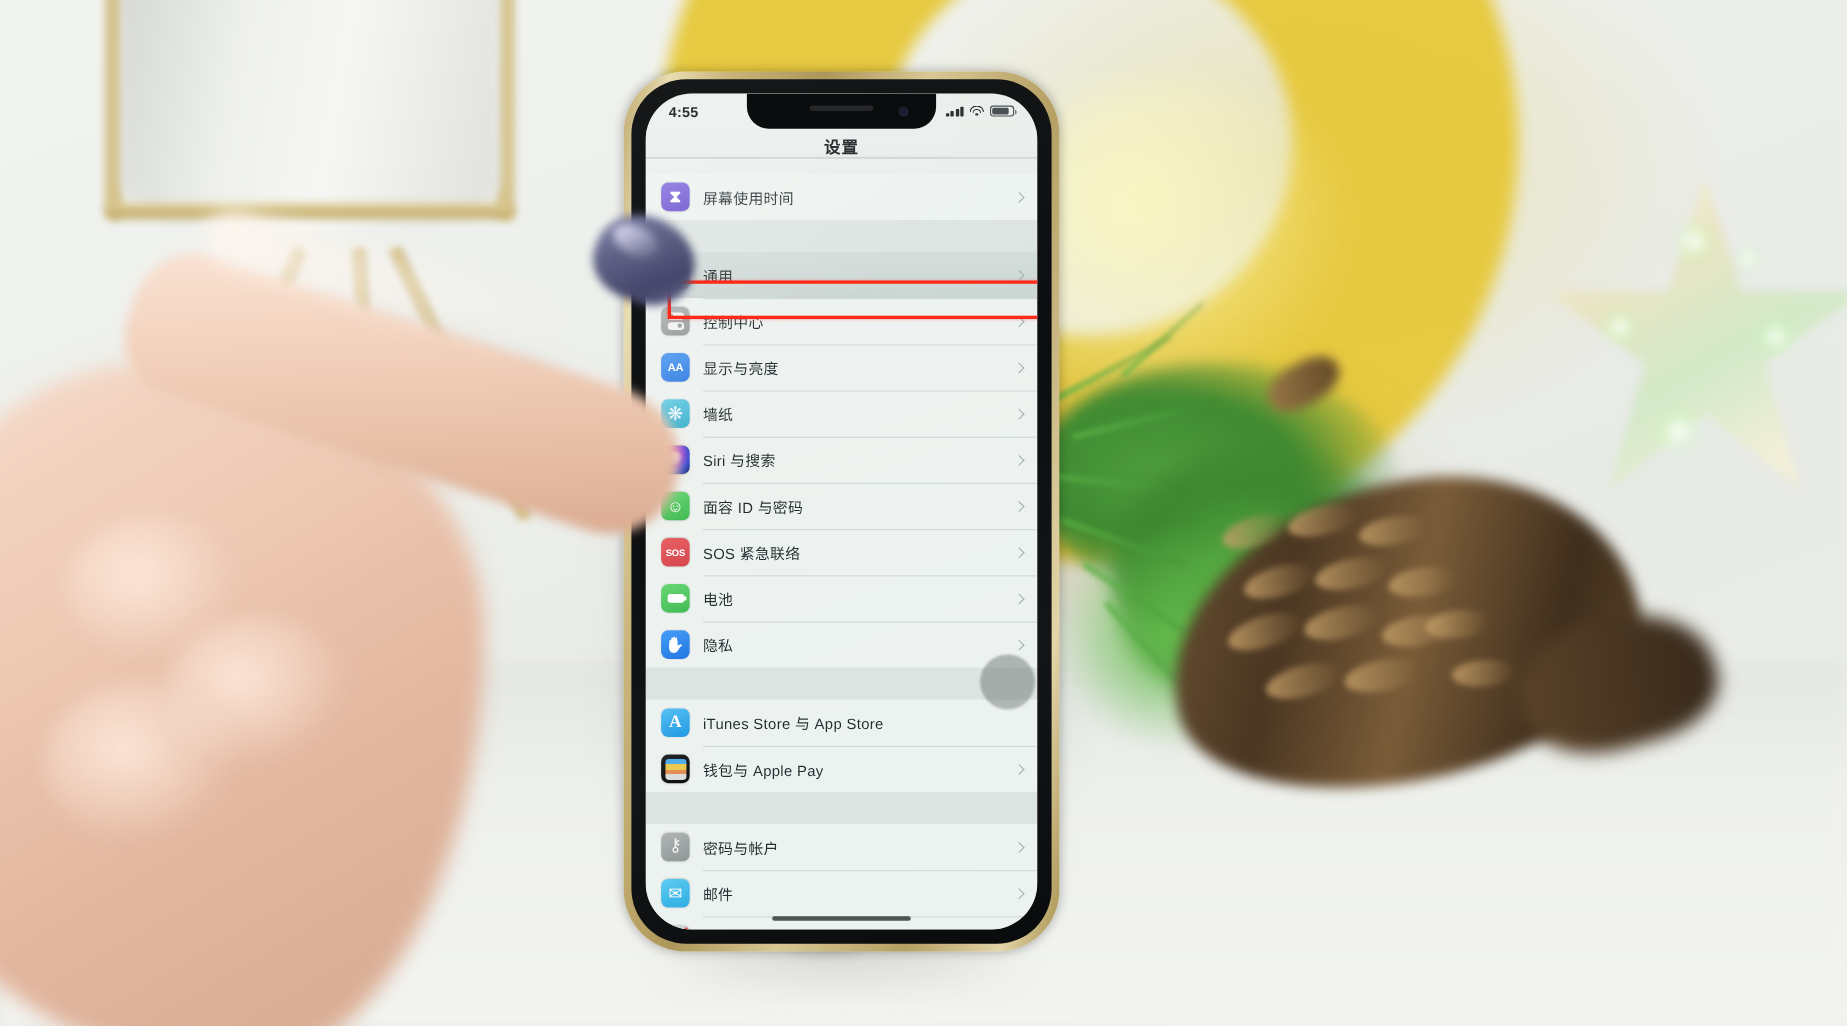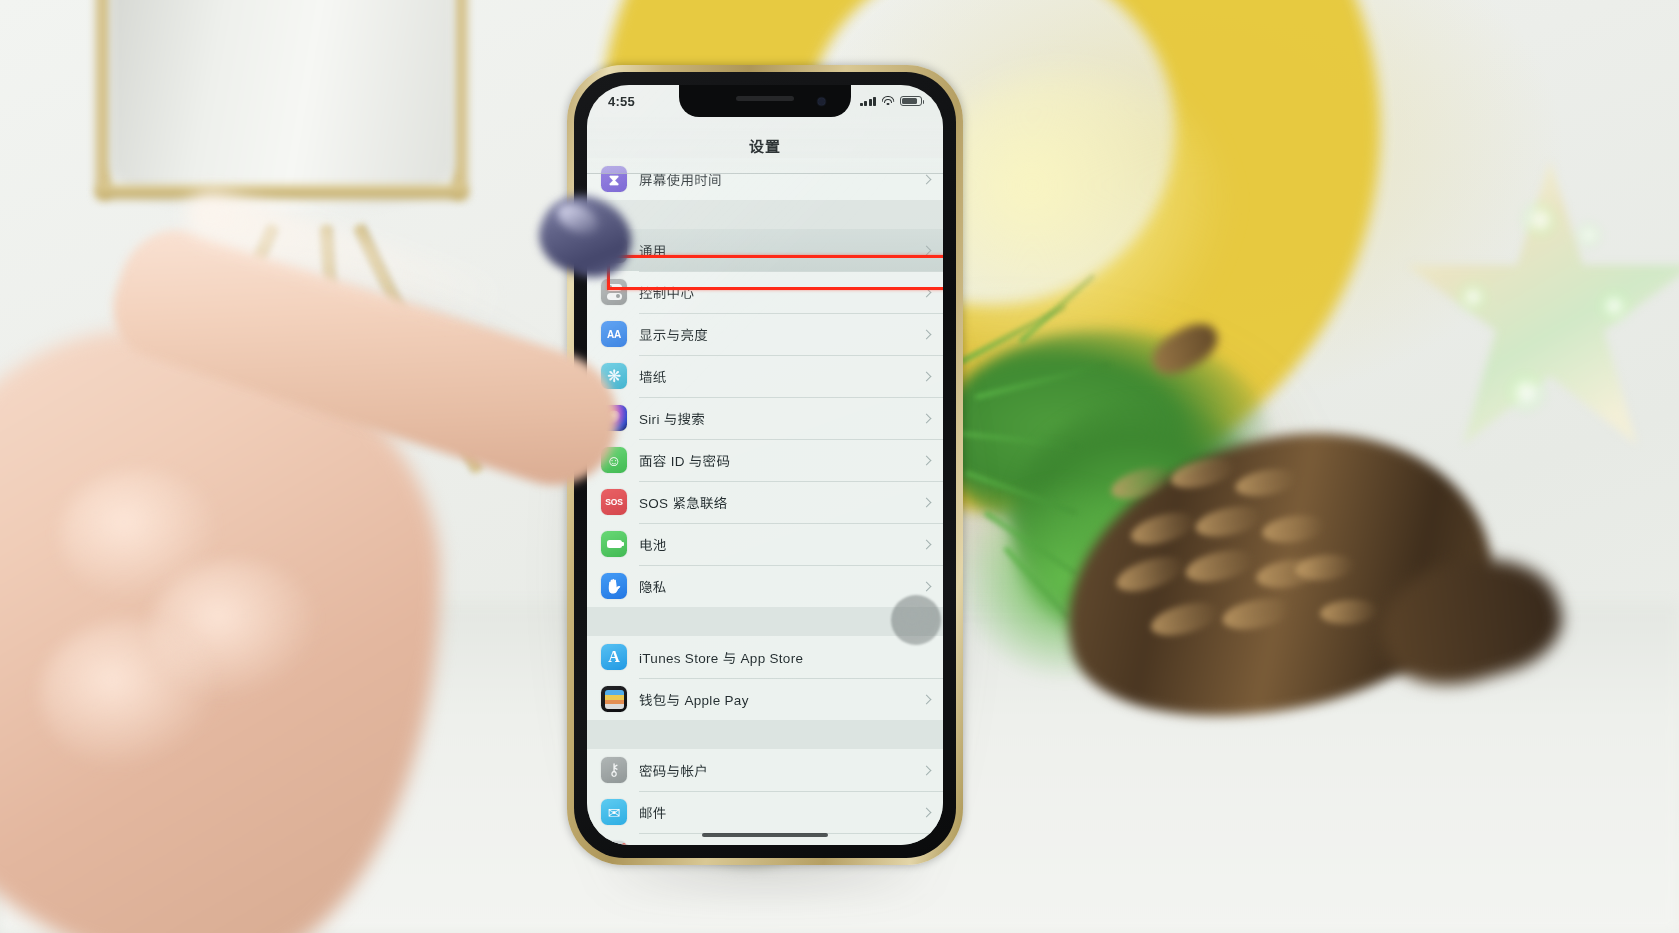--- a/index.html
+++ b/index.html
@@ -168,22 +168,22 @@
   .wifi span:nth-child(1){ top:0; width:13px; height:6.5px; }
   .wifi span:nth-child(2){ top:3.6px; width:8px; height:4.2px; }
   .wifi span:nth-child(3){ top:7.4px; width:3px; height:2.4px; background:#2b3132; border:none; border-radius:50%; }
   .batt { width:22px; height:10.5px; border:1.4px solid #4a5152; border-radius:3px; position:relative; }
   .batt::after { content:""; position:absolute; right:-3.4px; top:3px; width:1.8px; height:4px;
     background:#4a5152; border-radius:0 1px 1px 0; }
   .batt i { position:absolute; left:1.3px; top:1.3px; bottom:1.3px; width:72%;
     background:#4a5152; border-radius:1.5px; display:block; }
 
   
-  .navbar { position:absolute; top:32px; left:0; width:100%; height:57px;
-    display:flex; align-items:center; justify-content:center;
+  .navbar { position:absolute; top:32px; left:0; width:100%; height:27px;
+    display:flex; align-items:flex-end; justify-content:center;
     border-bottom:1px solid rgba(150,165,162,.45); z-index:4;
     background:linear-gradient(180deg, rgba(236,240,238,.55), rgba(231,236,233,.35)); }
   .navtitle { font-size:15px; font-weight:700; color:#2e3436; letter-spacing:1px; }
 
   
   .list { position:absolute; top:73px; left:0; width:100%; bottom:0; overflow:hidden; }
   .group { background:rgba(238,243,240,.62); }
   .gap { height:29px; background:rgba(206,216,213,.55); }
   .row { display:flex; align-items:center; height:42px; padding-left:14px; position:relative; }
   .row + .row::before { content:""; position:absolute; left:52px; right:0; top:0;

